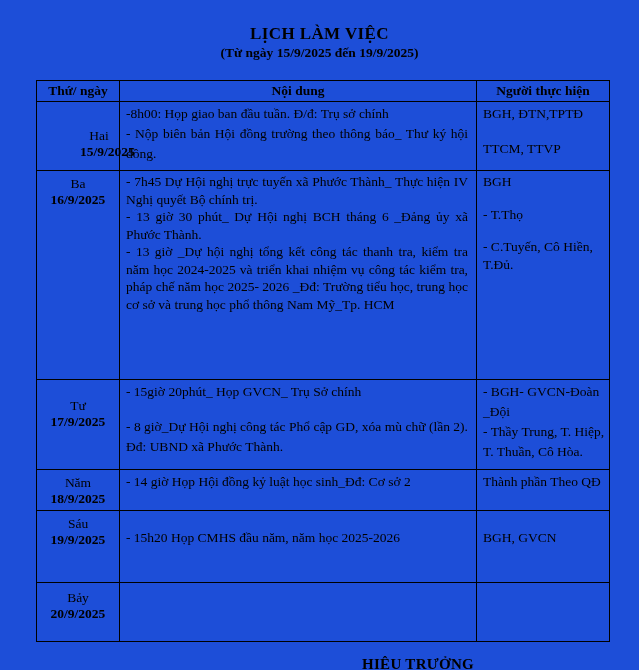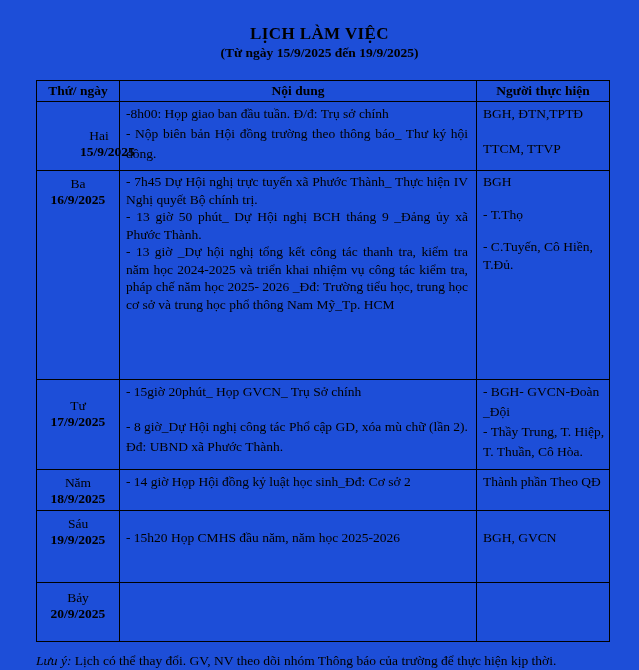--- a/index.html
+++ b/index.html
@@ -147,21 +147,21 @@
             <p class="cell-p">TTCM, TTVP</p>
           </td>
       </tr>
       <tr>
         <td class="day-cell">
           <div class="day-name">Ba</div>
           <div class="day-date">16/9/2025</div>
         </td>
         <td class="content-cell">
             <p class="cell-p">- 7h45 Dự Hội nghị trực tuyến xã Phước Thành_ Thực hiện IV Nghị quyết Bộ chính trị.</p>
-            <p class="cell-p">- 13 giờ 50 phút_ Dự Hội nghị BCH tháng 9 _Đảng ủy xã Phước Thành.</p>
+            <p class="cell-p">- 13 giờ 30 phút_ Dự Hội nghị BCH tháng 6 _Đảng ủy xã Phước Thành.</p>
             <p class="cell-p">- 13 giờ _Dự hội nghị tổng kết công tác thanh tra, kiểm tra năm học 2024-2025 và triển khai nhiệm vụ công tác kiểm tra, pháp chế năm học 2025- 2026 _Đđ: Trường tiểu học, trung học cơ sở và trung học phổ thông Nam Mỹ_Tp. HCM</p>
           </td>
         <td class="people-cell">
             <p class="cell-p">BGH</p>
             <p class="cell-p empty"></p>
             <p class="cell-p">- T.Thọ</p>
             <p class="cell-p empty"></p>
             <p class="cell-p">- C.Tuyến, Cô Hiền, T.Đủ.</p>
           </td>
       </tr>
@@ -210,17 +210,16 @@
         <td class="day-cell">
           <div class="day-name">Bảy</div>
           <div class="day-date">20/9/2025</div>
         </td>
         <td class="content-cell"></td>
         <td class="people-cell"></td>
       </tr>
     </tbody>
   </table>
 
-  <p class="note"><span class="note-label">Lưu ý:</span><span> Lịch có thể thay đổi. GV, NV theo dõi nhóm Thông báo của trường để thực hiện kịp thời.</span></p>
 
   <div class="signature">HIỆU TRƯỞNG</div>
 
 </div>
 
 </body></html>

